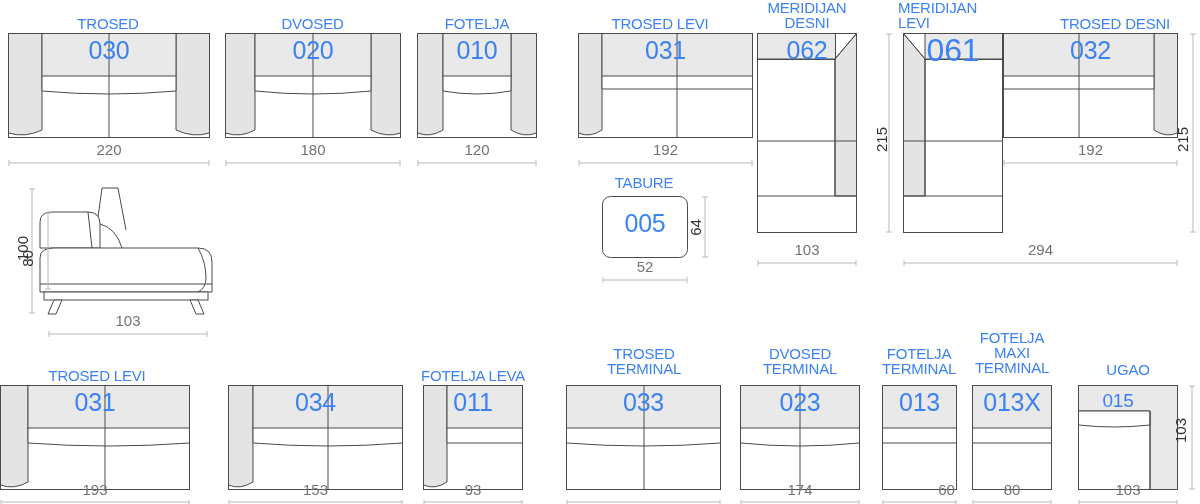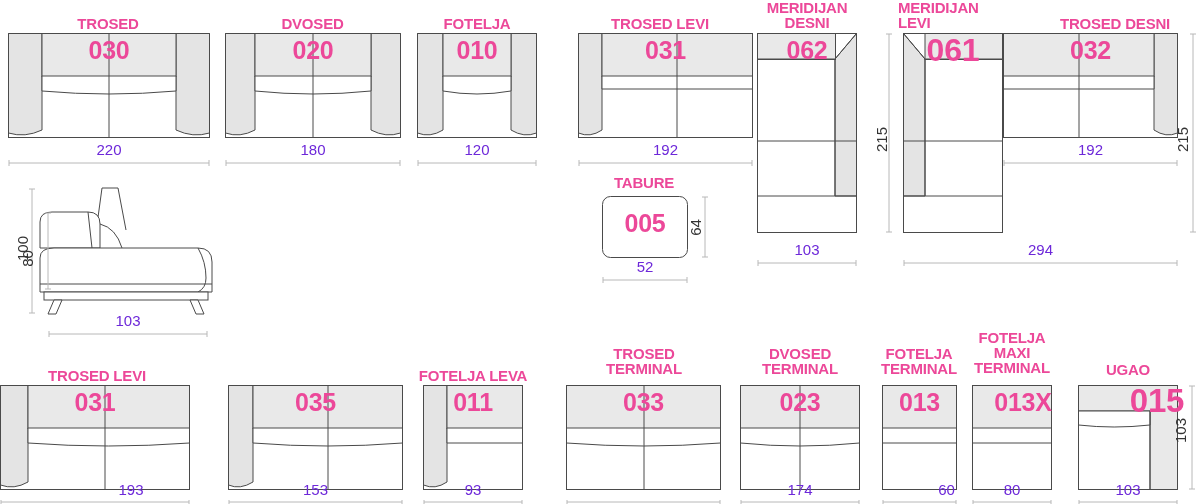--- a/index.html
+++ b/index.html
@@ -1,22 +1,22 @@
 <!DOCTYPE html>
 <html><head>
 <meta charset="utf-8">
 <style>
   html,body{margin:0;padding:0;background:#fff;}
   body{width:1200px;height:504px;position:relative;overflow:hidden;
        font-family:"Liberation Sans",sans-serif;}
   #stage{position:absolute;inset:0;}
   .unit{position:absolute;}
-  .ttl{position:absolute;color:#ec4899;font-weight:bold;font-size:15px;
+  .ttl{position:absolute;color:#3b82f6;font-weight:normal;font-size:15px;
         text-align:center;line-height:15px;letter-spacing:-.2px;white-space:pre-line;}
-  .dim{position:absolute;color:#6d28d9;font-size:15px;text-align:center;}
+  .dim{position:absolute;color:#737373;font-size:15px;text-align:center;}
   .dimv{position:absolute;color:#333;font-size:15px;
         transform:rotate(-90deg);transform-origin:center;white-space:nowrap;}
   svg{display:block;overflow:visible;}
 </style>
 </head>
 <body>
 
 <div id="stage">
 
   <div class="ttl" style="left:18px;top:16px;width:180px;">TROSED</div>
@@ -226,37 +226,37 @@
   <div class="unit" style="left:0px;top:385px;">
     <svg width="190" height="105" viewBox="0 0 190 105">
       <rect x="0.5" y="0.5" width="189" height="104" fill="#fff" stroke="#4a4a4a" stroke-width="1"></rect>
       <path d="M0.5 0.5 H28 V97 Q14 105 0.5 100 Z" fill="#e4e4e4" stroke="#4a4a4a" stroke-width="1"></path>
       <rect x="28" y="0.5" width="161.5" height="43" fill="#e9e9e9" stroke="#4a4a4a" stroke-width="1"></rect>
       <path d="M28 43 H189.5 V58 Q108 64 28 58 Z" fill="#fff" stroke="#4a4a4a" stroke-width="1"></path>
       <line x1="105" y1="0.5" x2="105" y2="104" stroke="#4a4a4a" stroke-width="1"></line>
     </svg>
   </div>
   <div class="ttl" style="left:0px;top:390px;width:190px;font-size:25px;line-height:25px;">031</div>
-  <div class="dim" style="left:0px;top:481px;width:190px;padding-left:36px;">193</div>
+  <div class="dim" style="left:0px;top:481px;width:190px;">193</div>
   <svg class="unit" style="left:0px;top:500px;" width="190" height="5">
     <line x1="1" y1="2" x2="189" y2="2" stroke="#b8b8b8" stroke-width="1"></line>
     <line x1="1" y1="0" x2="1" y2="5" stroke="#b8b8b8" stroke-width="1"></line>
     <line x1="189" y1="0" x2="189" y2="5" stroke="#b8b8b8" stroke-width="1"></line>
   </svg>
 
   <div class="unit" style="left:228px;top:385px;">
     <svg width="175" height="105" viewBox="0 0 175 105">
       <rect x="0.5" y="0.5" width="174" height="104" fill="#fff" stroke="#4a4a4a" stroke-width="1"></rect>
       <path d="M0.5 0.5 H25 V97 Q12 105 0.5 100 Z" fill="#e4e4e4" stroke="#4a4a4a" stroke-width="1"></path>
       <rect x="25" y="0.5" width="149.5" height="43" fill="#e9e9e9" stroke="#4a4a4a" stroke-width="1"></rect>
       <path d="M25 43 H174.5 V58 Q100 64 25 58 Z" fill="#fff" stroke="#4a4a4a" stroke-width="1"></path>
       <line x1="100" y1="0.5" x2="100" y2="104" stroke="#4a4a4a" stroke-width="1"></line>
     </svg>
   </div>
-  <div class="ttl" style="left:228px;top:390px;width:175px;font-size:25px;line-height:25px;">035</div>
+  <div class="ttl" style="left:228px;top:390px;width:175px;font-size:25px;line-height:25px;">034</div>
   <div class="dim" style="left:228px;top:481px;width:175px;">153</div>
   <svg class="unit" style="left:228px;top:500px;" width="175" height="5">
     <line x1="1" y1="2" x2="174" y2="2" stroke="#b8b8b8" stroke-width="1"></line>
     <line x1="1" y1="0" x2="1" y2="5" stroke="#b8b8b8" stroke-width="1"></line>
     <line x1="174" y1="0" x2="174" y2="5" stroke="#b8b8b8" stroke-width="1"></line>
   </svg>
 
   <div class="ttl" style="left:408px;top:368px;width:130px;">FOTELJA LEVA</div>
   <div class="unit" style="left:423px;top:385px;">
     <svg width="100" height="105" viewBox="0 0 100 105">
@@ -329,38 +329,38 @@
   <div class="ttl" style="left:967px;top:330px;width:90px;">FOTELJA
 MAXI
 TERMINAL</div>
   <div class="unit" style="left:972px;top:385px;">
     <svg width="80" height="105" viewBox="0 0 80 105">
       <rect x="0.5" y="0.5" width="79" height="104" fill="#fff" stroke="#4a4a4a" stroke-width="1"></rect>
       <rect x="0.5" y="0.5" width="79" height="43" fill="#e9e9e9" stroke="#4a4a4a" stroke-width="1"></rect>
       <path d="M0.5 43 H79.5 V58 H0.5 Z" fill="#fff" stroke="#4a4a4a" stroke-width="1"></path>
     </svg>
   </div>
-  <div class="ttl" style="left:972px;top:390px;width:80px;font-size:25px;line-height:25px;margin-left:11px;">013X</div>
+  <div class="ttl" style="left:972px;top:390px;width:80px;font-size:25px;line-height:25px;">013X</div>
   <div class="dim" style="left:972px;top:481px;width:80px;">80</div>
   <svg class="unit" style="left:972px;top:500px;" width="80" height="5">
     <line x1="1" y1="2" x2="79" y2="2" stroke="#b8b8b8" stroke-width="1"></line>
     <line x1="1" y1="0" x2="1" y2="5" stroke="#b8b8b8" stroke-width="1"></line>
     <line x1="79" y1="0" x2="79" y2="5" stroke="#b8b8b8" stroke-width="1"></line>
   </svg>
 
   <div class="ttl" style="left:1078px;top:362px;width:100px;">UGAO</div>
   <div class="unit" style="left:1078px;top:385px;">
     <svg width="100" height="105" viewBox="0 0 100 105">
       <rect x="0.5" y="0.5" width="99" height="104" fill="#fff" stroke="#4a4a4a" stroke-width="1"></rect>
       <path d="M0.5 0.5 H99.5 V104.5 H72 V26 H0.5 Z" fill="#e9e9e9" stroke="#4a4a4a" stroke-width="1"></path>
       <path d="M0.5 26 H72 V40 Q36 44 0.5 40 Z" fill="#fff" stroke="#4a4a4a" stroke-width="1"></path>
       <line x1="72" y1="26" x2="72" y2="104.5" stroke="#4a4a4a" stroke-width="1"></line>
     </svg>
   </div>
-  <div class="ttl" style="left:1078px;top:388px;width:80px;font-size:33px;line-height:25px;padding-left:39px;">015</div>
+  <div class="ttl" style="left:1078px;top:388px;width:80px;font-size:19px;line-height:25px;">015</div>
   <div class="dim" style="left:1078px;top:481px;width:100px;">103</div>
   <svg class="unit" style="left:1078px;top:500px;" width="100" height="5">
     <line x1="1" y1="2" x2="99" y2="2" stroke="#b8b8b8" stroke-width="1"></line>
     <line x1="1" y1="0" x2="1" y2="5" stroke="#b8b8b8" stroke-width="1"></line>
     <line x1="99" y1="0" x2="99" y2="5" stroke="#b8b8b8" stroke-width="1"></line>
   </svg>
   <div class="dimv" style="left:1160px;top:422px;width:40px;text-align:center;">103</div>
   <svg class="unit" style="left:1189px;top:385px;" width="6" height="105">
     <line x1="3" y1="1" x2="3" y2="104" stroke="#b8b8b8" stroke-width="1"></line>
     <line x1="0" y1="1" x2="6" y2="1" stroke="#b8b8b8" stroke-width="1"></line>

